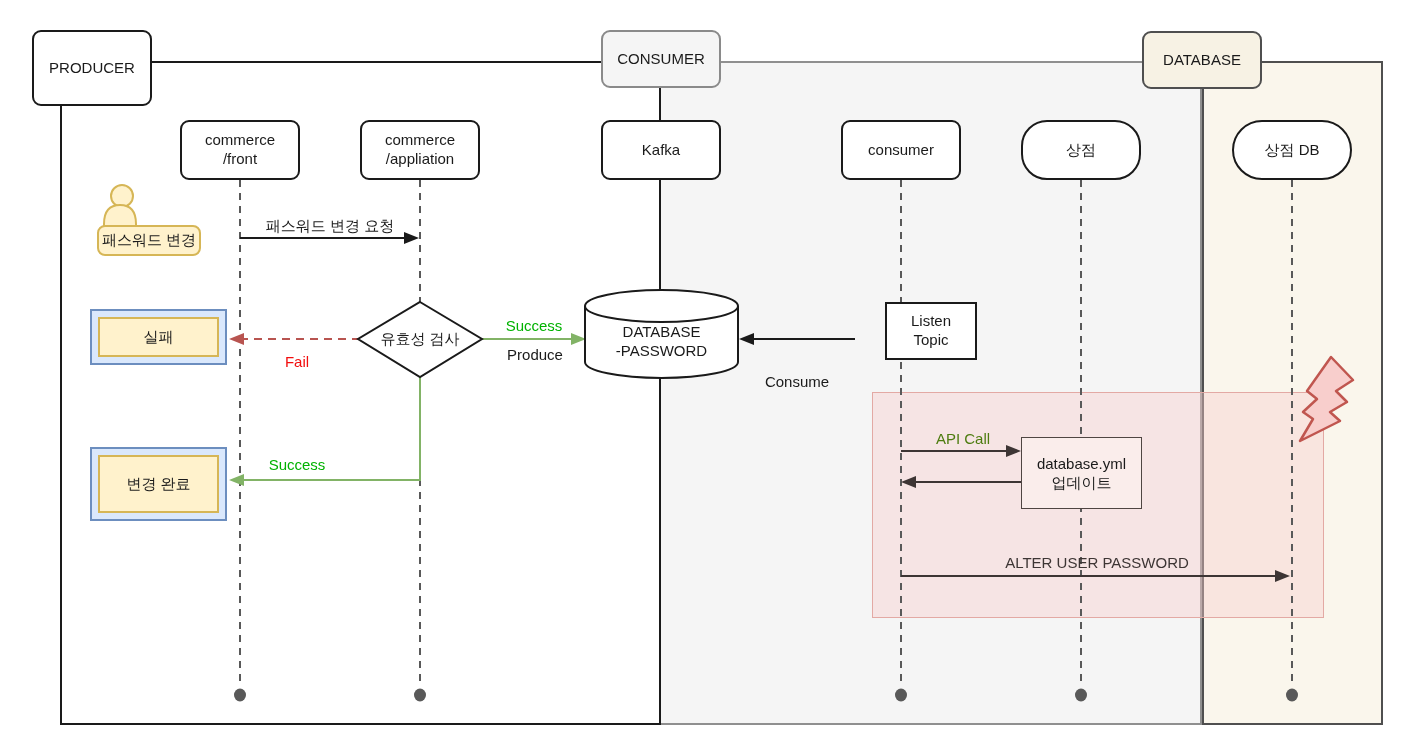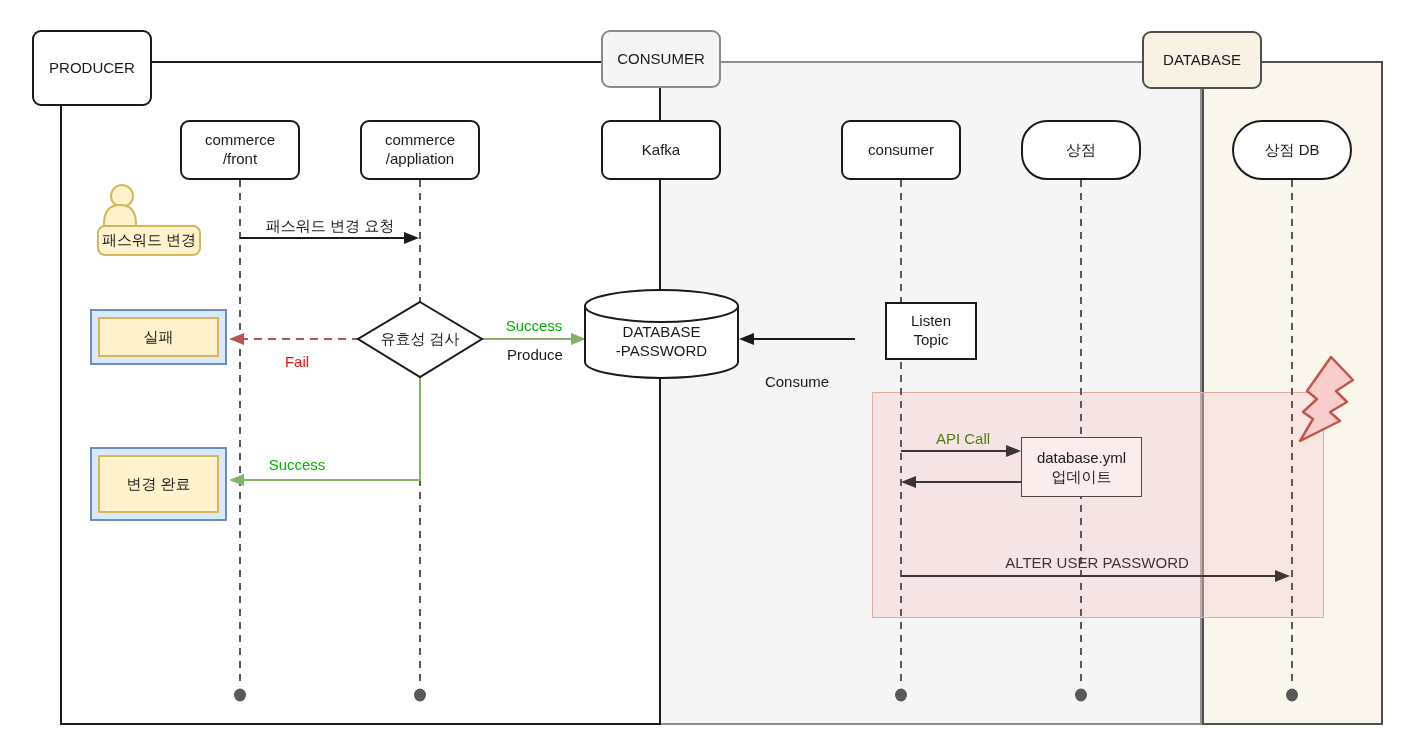--- a/index.html
+++ b/index.html
@@ -31,21 +31,21 @@
   .node-text{position:absolute;display:flex;align-items:center;justify-content:center;text-align:center;
              font-size:15px;font-weight:500;white-space:pre-line;line-height:1.3;}
   
   .msg{position:absolute;transform:translate(-50%,-50%);font-size:15px;font-weight:500;white-space:nowrap;}
   .msg-fail{color:#f20d0d;margin-top:36px;}
   .msg-success{color:#00b200;}
   
   .pink-zone{position:absolute;left:872px;top:392px;width:452px;height:226px;
              background:rgba(248,206,204,0.42);border:1.5px solid #e3a9a4;box-sizing:border-box;}
   
-  .yml-box{position:absolute;left:1021px;top:437px;width:121px;height:60px;background:#faedeb;
+  .yml-box{position:absolute;left:1021px;top:437px;width:121px;height:72px;background:#faedeb;
            border:1.5px solid #4f4542;box-sizing:border-box;display:flex;align-items:center;justify-content:center;
            text-align:center;font-size:15px;font-weight:500;white-space:pre-line;line-height:1.3;}
   svg{position:absolute;left:0;top:0;pointer-events:none;}
 </style>
 </head>
 <body>
 
 <div class="canvas">
 
   <div class="lane lane-producer"></div>

